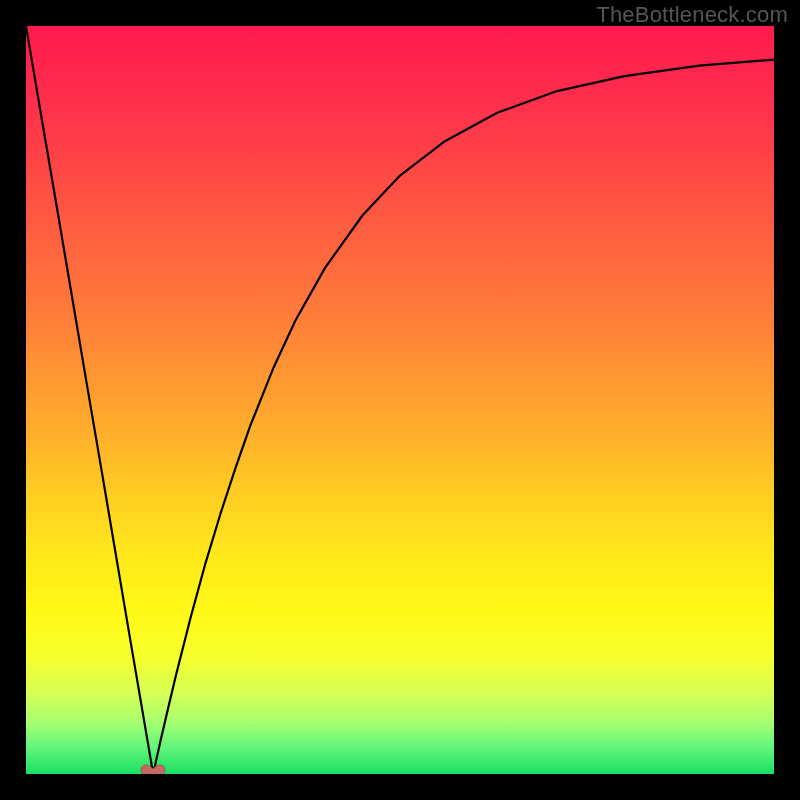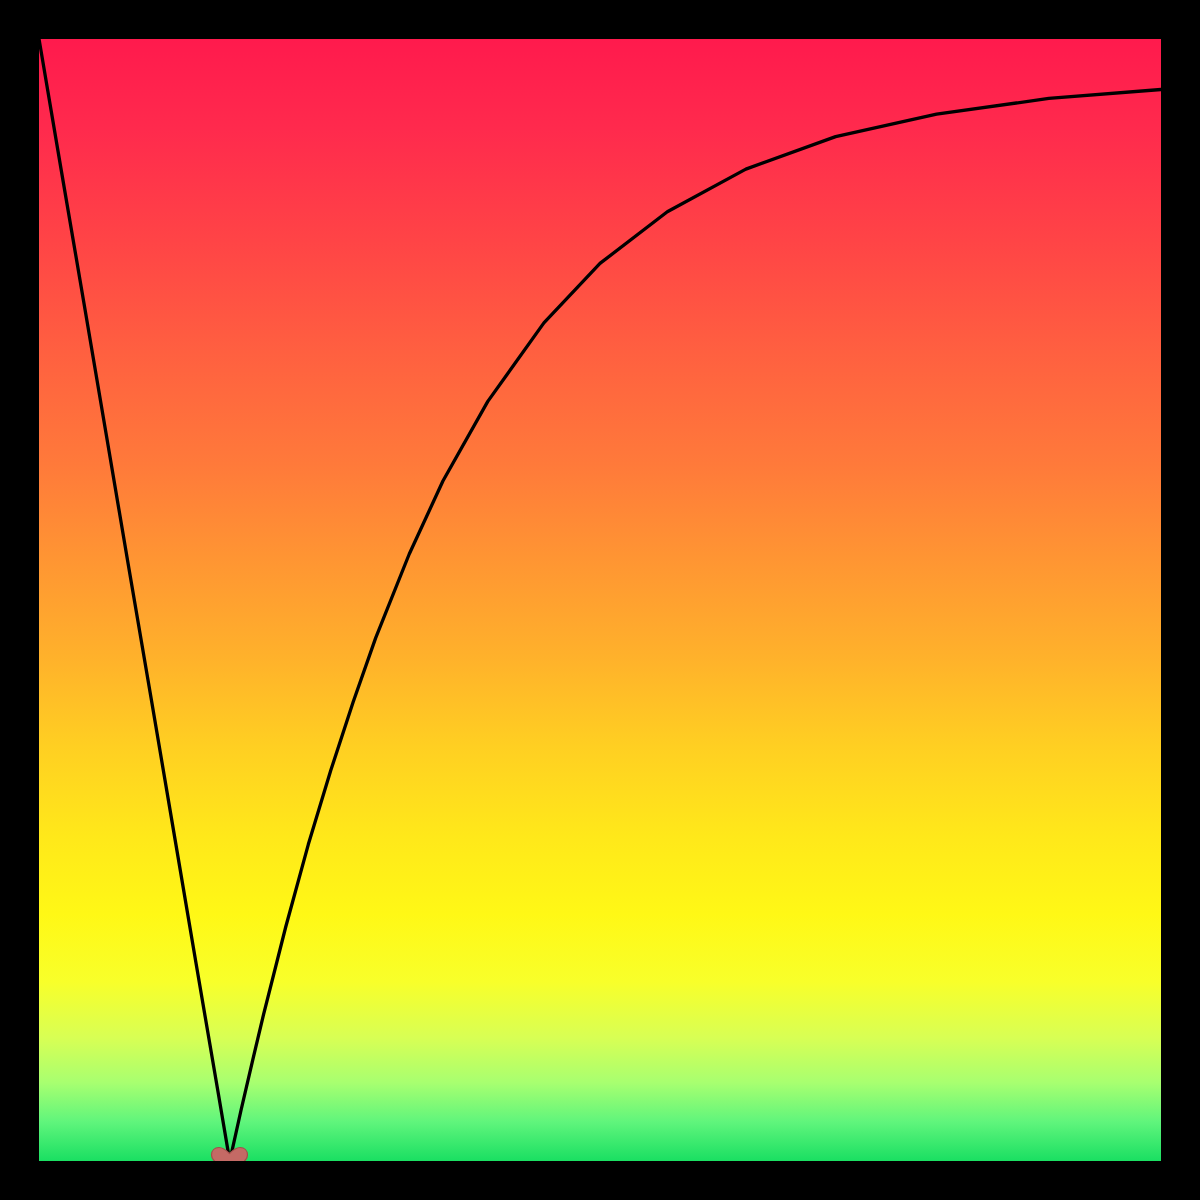--- a/index.html
+++ b/index.html
@@ -69,20 +69,21 @@
     left: 0;
     top: 0;
   }
   .marker svg { display: block; }
 </style>
 </head>
 <body>
 
 <div class="frame">
 
+  <div class="watermark">TheBottleneck.com</div>
 
   <div class="plot-area">
     <div class="gradient"></div>
 
     <svg class="curve" viewBox="0 0 748 748" preserveAspectRatio="none">
       <path id="curve-path" d="M0.00 0.00 L14.96 88.26 L29.92 175.78 L44.88 264.04 L59.84 352.31 L74.80 439.82 L89.76 528.09 L104.72 616.35 L119.68 703.87 L127.16 748.00 L134.64 714.34 L142.12 682.18 L149.60 650.76 L164.56 591.67 L179.52 537.06 L194.48 487.70 L209.44 442.07 L224.40 399.43 L246.84 343.33 L269.28 294.71 L299.20 241.60 L336.60 189.24 L374.00 149.60 L418.88 115.19 L471.24 86.77 L531.08 65.08 L598.40 50.12 L673.20 39.64 L748.00 33.66" fill="none" stroke="#000" stroke-width="2.2" stroke-linejoin="round" stroke-linecap="round"></path>
     </svg>
 
     <div class="marker" id="marker" style="left: 113.16px; top: 735px;">
       <svg viewBox="0 0 28 18" width="28" height="18">

